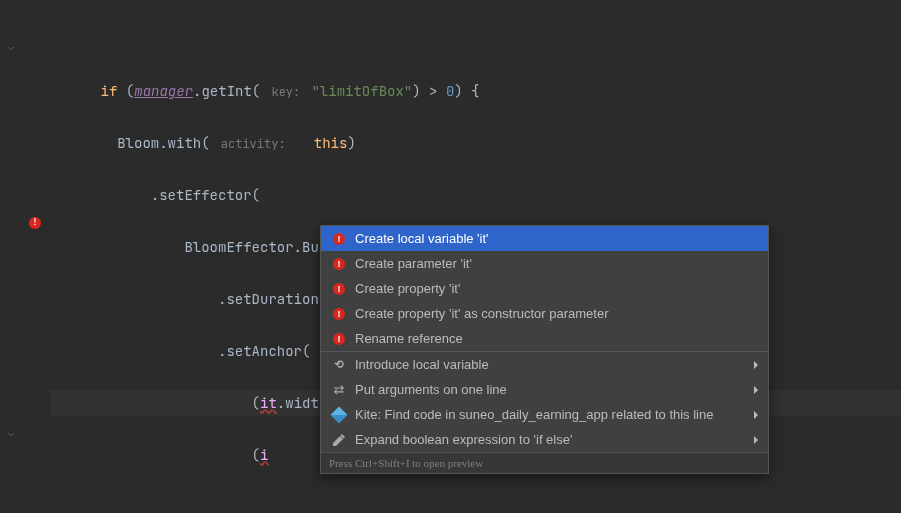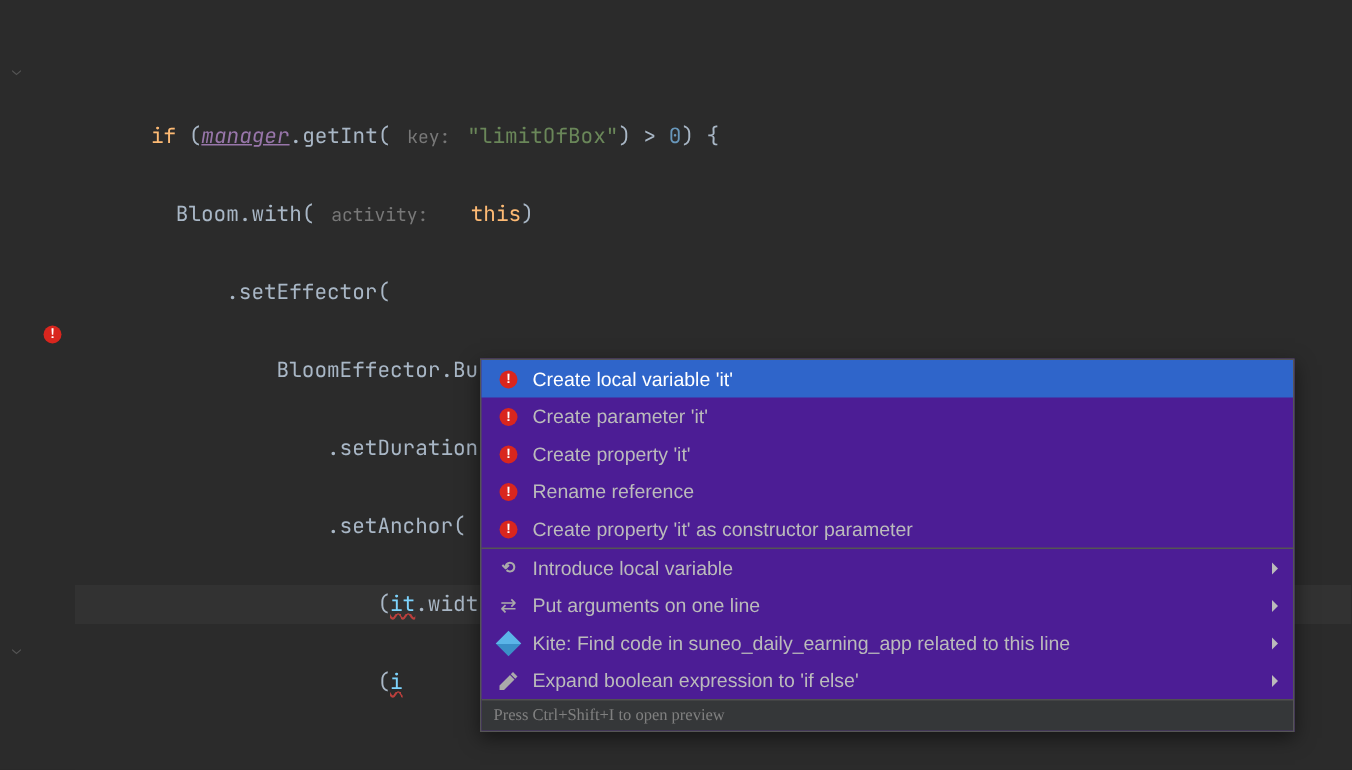--- a/index.html
+++ b/index.html
@@ -69,28 +69,28 @@
   }
   .line.highlight {
     background: #323232;
   }
   .kw { color: #fdba74; margin-left: 17px; }
   .str { color: #6a8759; }
   .num { color: #6897bb; }
   .id { color: #9876aa; font-style: italic; }
   .underline { text-decoration: underline; font-style: italic; }
   .hint { color: #787878; font-size: 12px; padding: 1px 4px; }
-  .error { color: #7dd3fc; text-decoration: underline wavy #bc3f3c; }
+  .error { color: #f0abfc; text-decoration: underline wavy #bc3f3c; }
 
   .popup {
     position: absolute;
     left: 320px;
-    top: 239px;
-    width: 543px;
-    background: #4c1d95;
+    top: 225px;
+    width: 449px;
+    background: #404040;
     border: 1px solid #555;
     box-shadow: 0 4px 12px rgba(0,0,0,0.5);
     font-family: -apple-system, 'Segoe UI', Arial, sans-serif;
     font-size: 13px;
     color: #bbbbbb;
     z-index: 100;
   }
   .popup-item {
     display: flex;
     align-items: center;
@@ -210,27 +210,27 @@
   <div class="popup-item">
     <span class="popup-icon">
         <span class="bulb-red"></span>
       </span>
     <span class="popup-label">Create property 'it'</span>
   </div>
   <div class="popup-item">
     <span class="popup-icon">
         <span class="bulb-red"></span>
       </span>
+    <span class="popup-label">Create property 'it' as constructor parameter</span>
+  </div>
+  <div class="popup-item">
+    <span class="popup-icon">
+        <span class="bulb-red"></span>
+      </span>
     <span class="popup-label">Rename reference</span>
-  </div>
-  <div class="popup-item">
-    <span class="popup-icon">
-        <span class="bulb-red"></span>
-      </span>
-    <span class="popup-label">Create property 'it' as constructor parameter</span>
   </div>
   <div class="popup-sep"></div>
   <div class="popup-item">
     <span class="popup-icon icon-refactor">⟲</span>
     <span class="popup-label">Introduce local variable</span>
     <span class="popup-arrow"></span>
   </div>
   <div class="popup-item">
     <span class="popup-icon" style="color:#aaa;font-size:13px">⇄</span>
     <span class="popup-label">Put arguments on one line</span>

